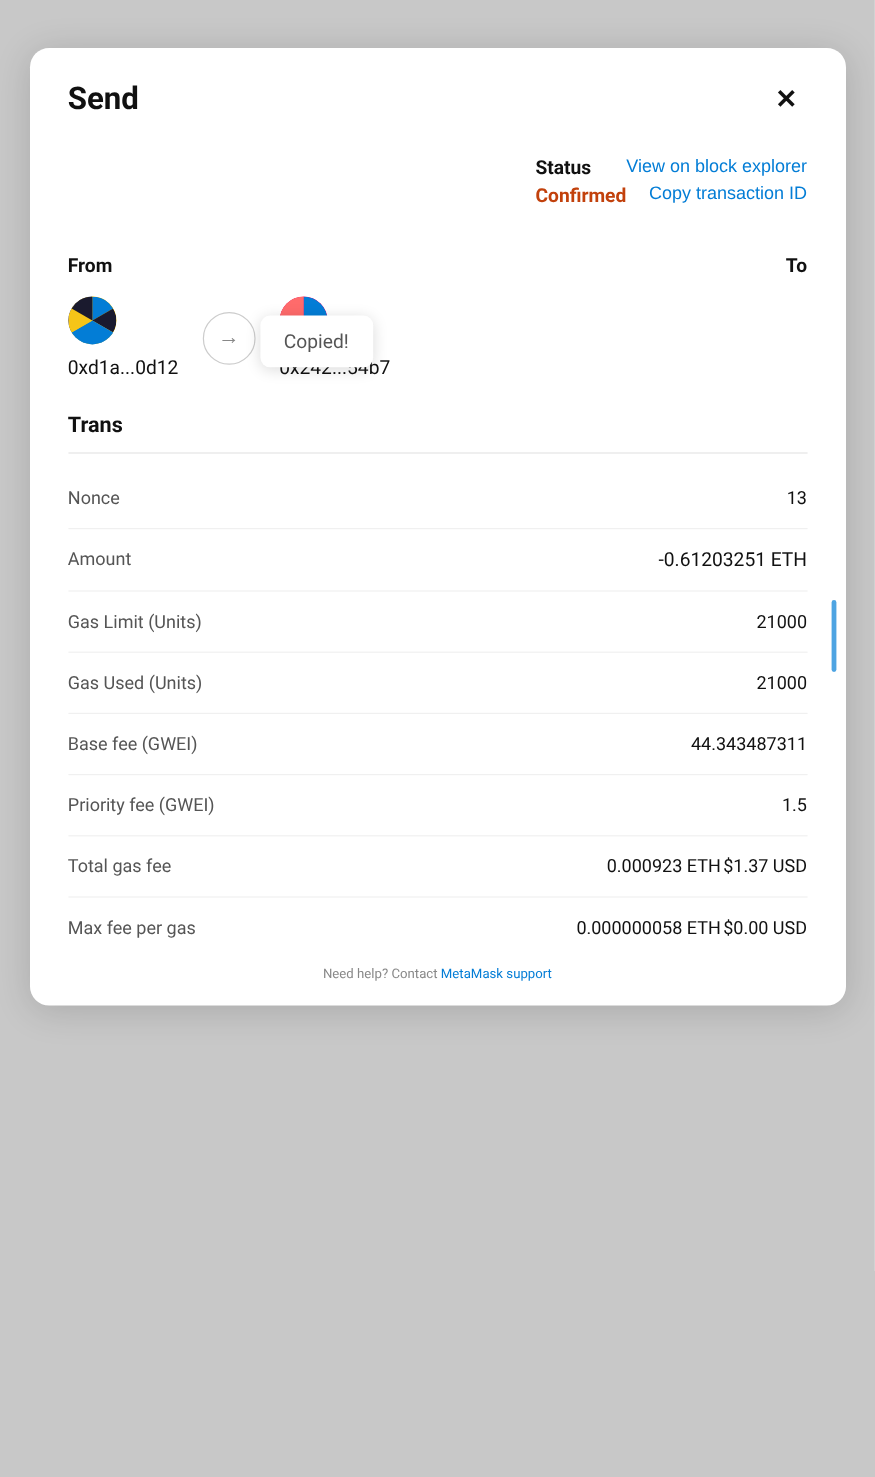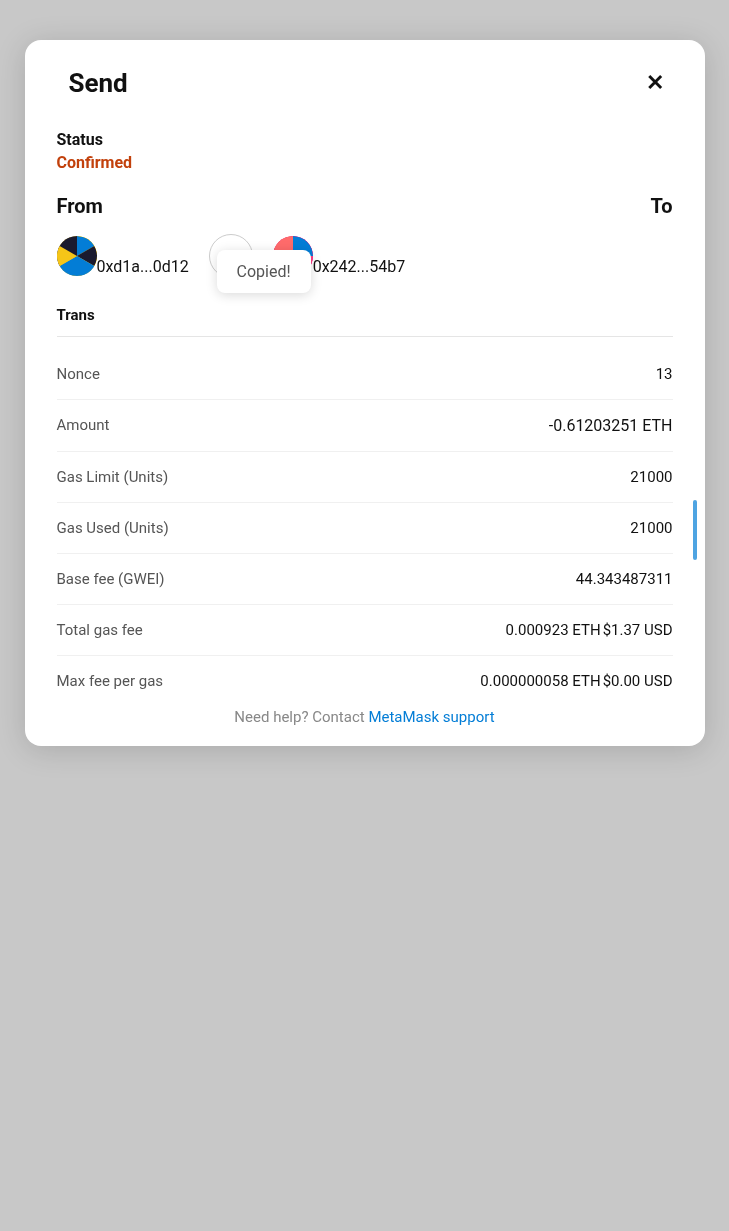--- a/index.html
+++ b/index.html
@@ -34,21 +34,20 @@
       padding: 28px 32px 40px;
       position: relative;
       box-shadow: 0 4px 30px rgba(0,0,0,0.15);
     }
 
     .modal-header {
       display: flex;
       justify-content: space-between;
       align-items: center;
       margin-bottom: 32px;
-      margin-left: 12px;
     }
 
     .modal-title {
       font-size: 26px;
       font-weight: 700;
       color: #111;
     }
 
     .close-btn {
       background: none;
@@ -56,23 +55,23 @@
       font-size: 22px;
       cursor: pointer;
       color: #111;
       font-weight: 700;
       line-height: 1;
       padding: 4px 8px;
     }
 
     .status-section {
       display: flex;
-      justify-content: flex-start;
-      align-items: flex-start;
-      margin-bottom: 22px;
+      justify-content: flex-end;
+      align-items: flex-start;
+      margin-bottom: 40px;
     }
 
     .status-left {}
     .status-label {
       font-size: 16px;
       font-weight: 700;
       color: #111;
       margin-bottom: 4px;
     }
 
@@ -100,36 +99,38 @@
     }
 
     .from-to-section {
       display: flex;
       align-items: flex-start;
       justify-content: space-between;
       margin-bottom: 16px;
     }
 
     .from-label, .to-label {
-      font-size: 20px;
+      font-size: 16px;
       font-weight: 700;
       color: #111;
     }
 
     .addresses-row {
       display: flex;
       align-items: center;
       gap: 12px;
       margin-bottom: 28px;
       position: relative;
     }
 
     .address-item {
       display: flex;
-      align-items: flex-end;
+      align-items: flex-start;
+      gap: 10px;
+      flex-direction: column;
     }
 
     .avatar {
       width: 40px;
       height: 40px;
       border-radius: 50%;
       flex-shrink: 0;
       overflow: hidden;
     }
 
@@ -174,21 +175,21 @@
       border-radius: 8px;
       padding: 12px 20px;
       font-size: 16px;
       color: #555;
       box-shadow: 0 2px 12px rgba(0,0,0,0.15);
       z-index: 10;
       font-weight: 400;
     }
 
     .trans-label {
-      font-size: 15px;
+      font-size: 18px;
       font-weight: 700;
       color: #111;
       margin-bottom: 12px;
     }
 
     .divider {
       height: 1px;
       background: #e5e5e5;
       margin: 12px 0;
     }
@@ -251,20 +252,24 @@
 
     <div class="modal-header">
       <span class="modal-title">Send</span>
       <button class="close-btn">✕</button>
     </div>
 
     <div class="status-section">
       <div class="status-left">
         <div class="status-label">Status</div>
         <div class="status-value">Confirmed</div>
+      </div>
+      <div class="status-right">
+        <button class="link-btn">View on block explorer</button>
+        <button class="link-btn">Copy transaction ID</button>
       </div>
     </div>
 
     <div class="from-to-section">
       <span class="from-label">From</span>
       <span class="to-label">To</span>
     </div>
 
     <div class="addresses-row">
       <div class="address-item">
@@ -326,20 +331,24 @@
       <div class="detail-row">
         <span class="detail-label">Gas Used (Units)</span>
         <span class="detail-value">21000</span>
       </div>
 
       <div class="detail-row">
         <span class="detail-label">Base fee (GWEI)</span>
         <span class="detail-value">44.343487311</span>
       </div>
 
+      <div class="detail-row">
+        <span class="detail-label">Priority fee (GWEI)</span>
+        <span class="detail-value">1.5</span>
+      </div>
 
       <div class="detail-row">
         <span class="detail-label">Total gas fee</span>
         <span class="detail-value multi-line">
           <span>0.000923 ETH</span>
           <span>$1.37 USD</span>
         </span>
       </div>
 
       <div class="detail-row">
@@ -349,17 +358,17 @@
           <span>$0.00 USD</span>
         </span>
       </div>
 
     </div>
 
     <div class="modal-scroll-indicator"></div>
 
   </div>
 
-  <div style="position:absolute; bottom: 20px; left: 0; right: 0; text-align: center; font-size: 15px; color: #888;">
+  <div style="position:absolute; bottom: 20px; left: 0; right: 0; text-align: center; font-size: 11px; color: #888;">
     <span>Need help? Contact</span>&nbsp;<a href="#" style="color: #037dd6; text-decoration: none;">MetaMask support</a>
   </div>
 
 </div>
 
 </body></html>

